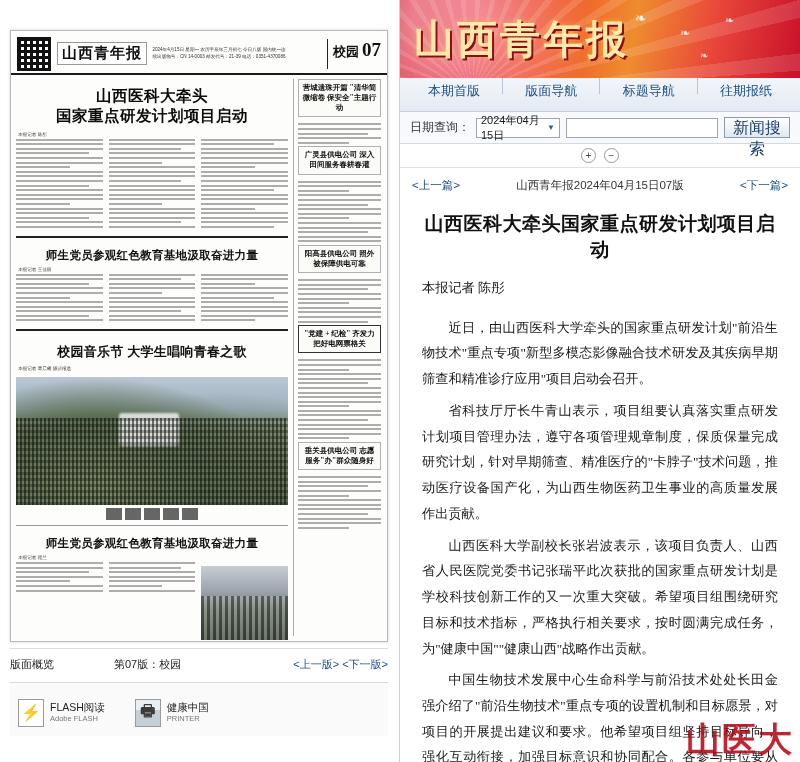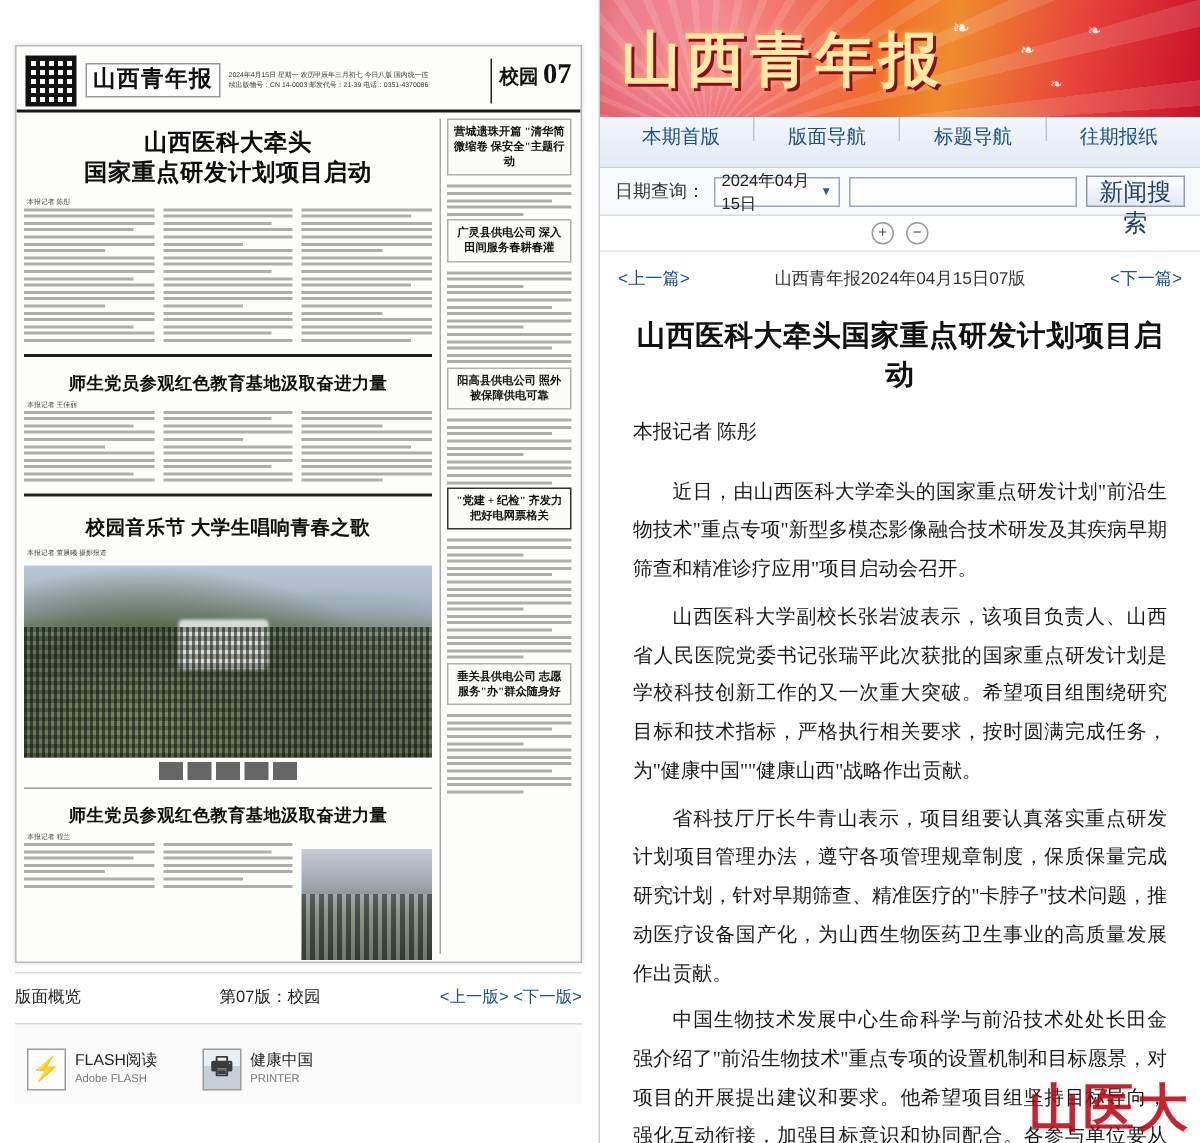--- a/index.html
+++ b/index.html
@@ -195,21 +195,21 @@
   
   .pane-footer {
     position: absolute;
     left: 10px; top: 648px; width: 378px;
     display: flex; align-items: center;
     font-size: 11px; color: #222;
     border-top: 1px solid #dcdcdc;
     padding-top: 8px;
   }
   .pane-footer .f1 { width: 104px; }
-  .pane-footer .f2 { width: 132px; text-align: center; }
+  .pane-footer .f2 { width: 132px; }
   .pane-footer .f3 { flex: 1; text-align: right; color: #1a4f8a; }
   .pane-footer .f3 a { color: #1a4f8a; text-decoration: none; cursor: pointer; }
   .tools {
     position: absolute;
     left: 10px; top: 682px; width: 378px; height: 54px;
     border-top: 1px solid #d8d8d8;
     display: flex; align-items: center; gap: 30px;
     padding: 6px 8px 0 8px;
     background: #fafafa;
   }
@@ -740,21 +740,21 @@
       <a>&lt;上一篇&gt;</a>
       <span class="mid">山西青年报2024年04月15日07版</span>
       <a>&lt;下一篇&gt;</a>
     </div>
 
     <div class="article-title">山西医科大牵头国家重点研发计划项目启动</div>
 
     <div class="article-body">
       <p class="author">本报记者 陈彤</p>
       <p>近日，由山西医科大学牵头的国家重点研发计划"前沿生物技术"重点专项"新型多模态影像融合技术研发及其疾病早期筛查和精准诊疗应用"项目启动会召开。</p>
+      <p>省科技厅厅长牛青山表示，项目组要认真落实重点研发计划项目管理办法，遵守各项管理规章制度，保质保量完成研究计划，针对早期筛查、精准医疗的"卡脖子"技术问题，推动医疗设备国产化，为山西生物医药卫生事业的高质量发展作出贡献。</p>
       <p>山西医科大学副校长张岩波表示，该项目负责人、山西省人民医院党委书记张瑞平此次获批的国家重点研发计划是学校科技创新工作的又一次重大突破。希望项目组围绕研究目标和技术指标，严格执行相关要求，按时圆满完成任务，为"健康中国""健康山西"战略作出贡献。</p>
-      <p>省科技厅厅长牛青山表示，项目组要认真落实重点研发计划项目管理办法，遵守各项管理规章制度，保质保量完成研究计划，针对早期筛查、精准医疗的"卡脖子"技术问题，推动医疗设备国产化，为山西生物医药卫生事业的高质量发展作出贡献。</p>
       <p>中国生物技术发展中心生命科学与前沿技术处处长田金强介绍了"前沿生物技术"重点专项的设置机制和目标愿景，对项目的开展提出建议和要求。他希望项目组坚持目标导向，强化互动衔接，加强目标意识和协同配合。各参与单位要从项目和课题两个层面加强不同任务间的沟通、确保项目顺利按期完成。</p>
 
       <div class="watermark">山医大</div>
     </div>
 
   </div>
 </div>
 
 </body></html>

